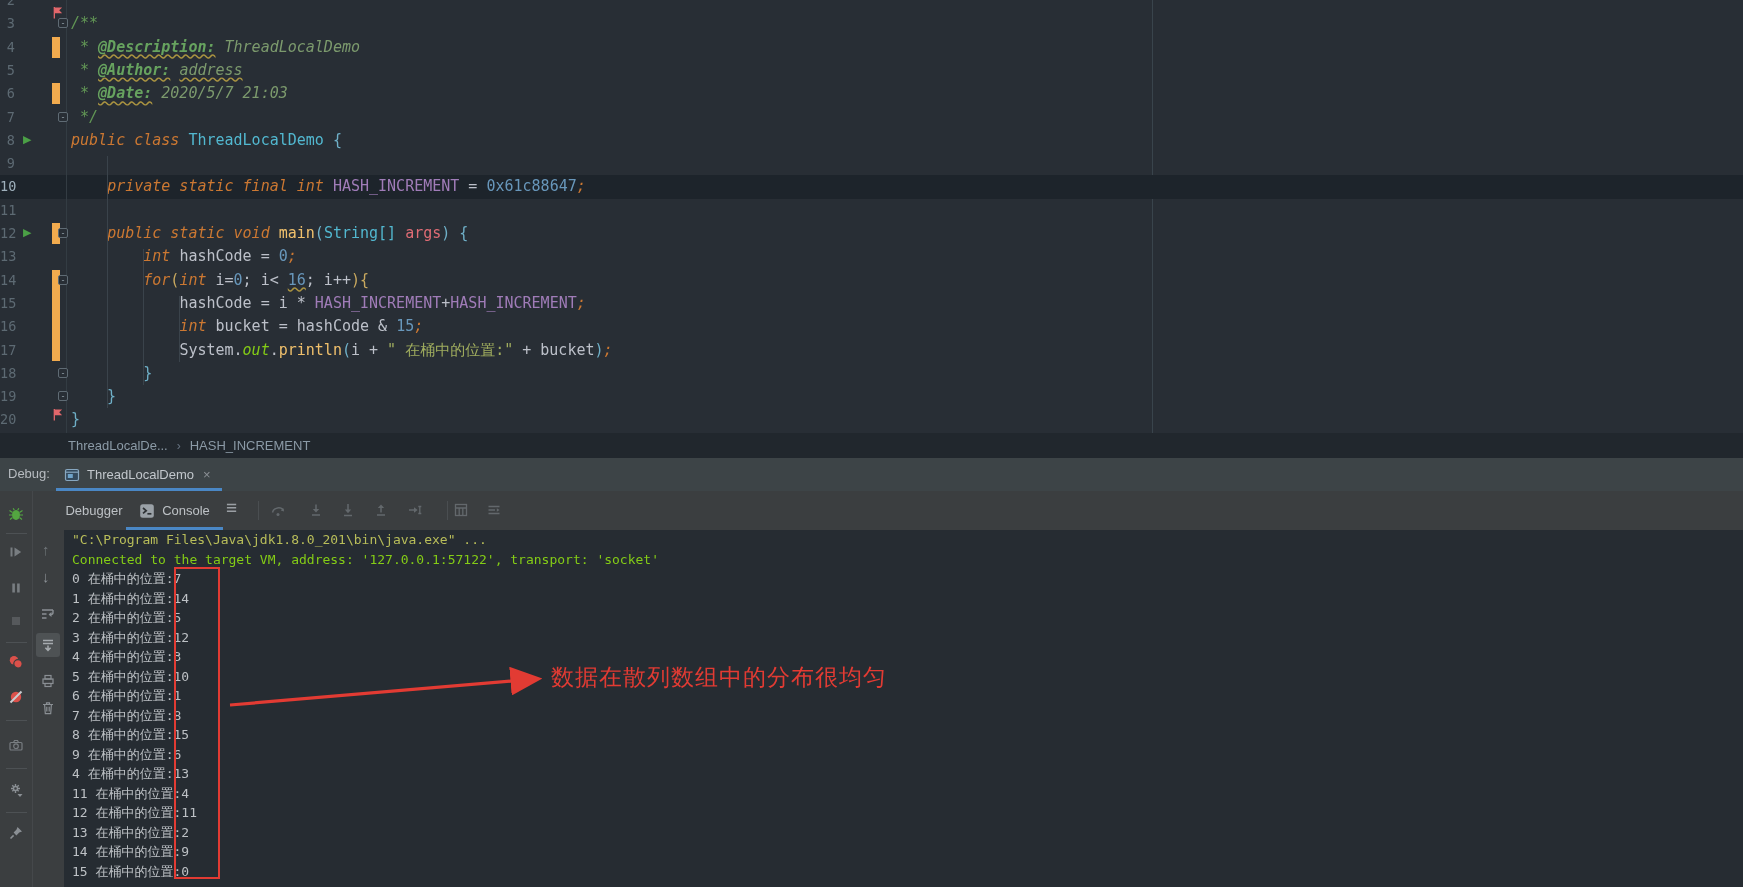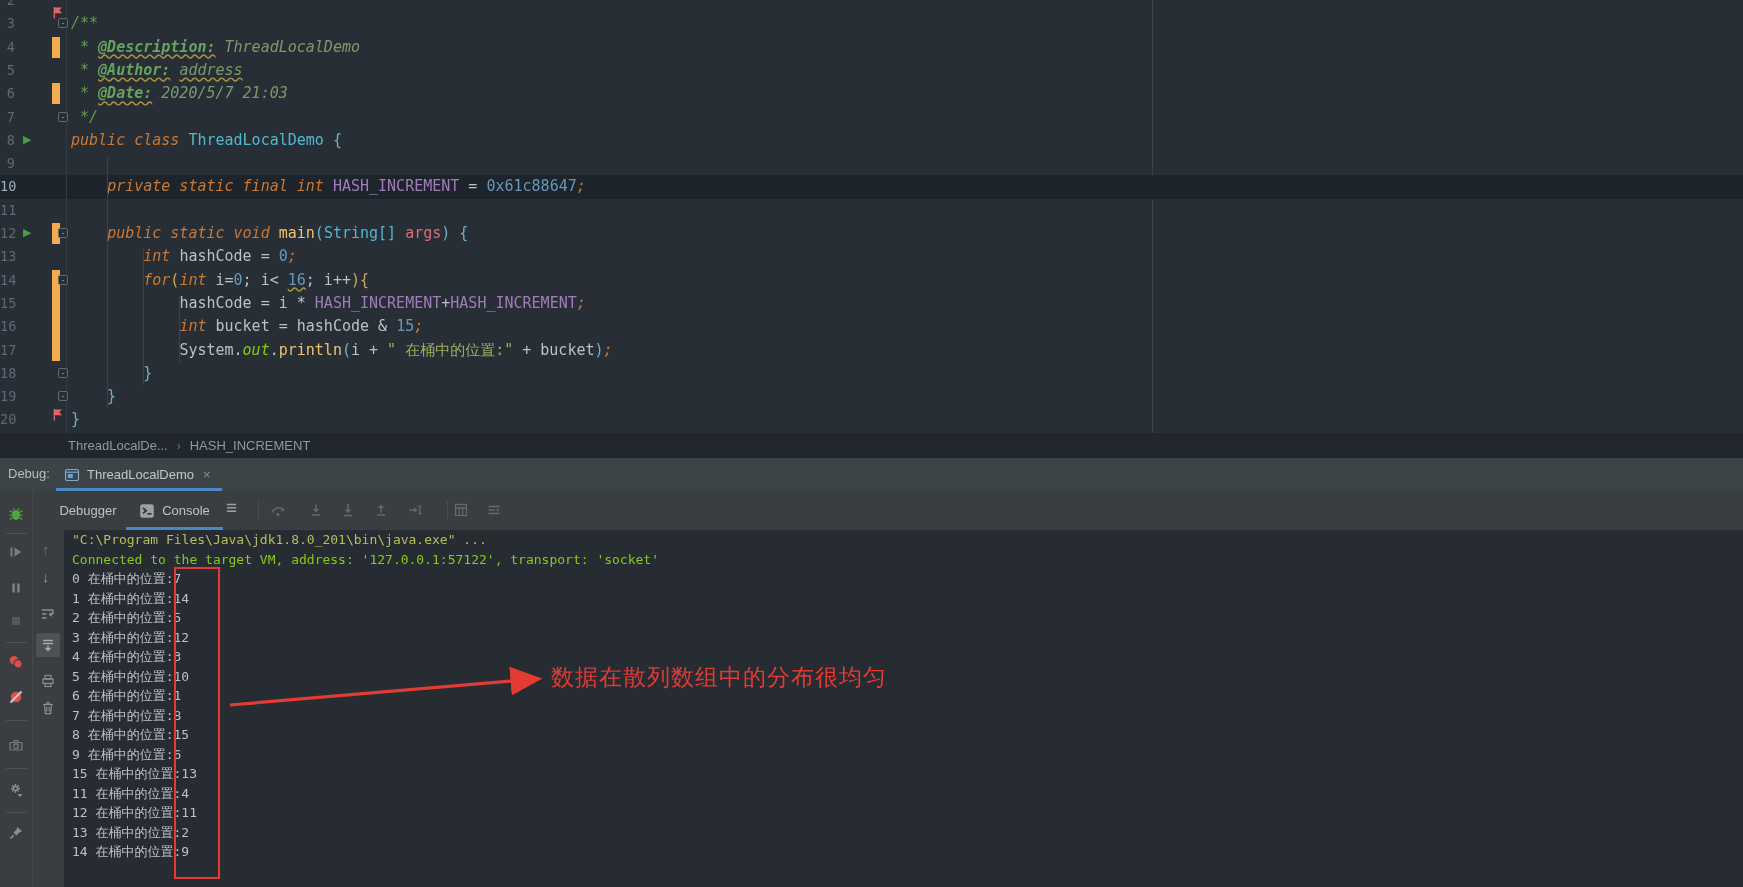--- a/index.html
+++ b/index.html
@@ -251,21 +251,21 @@
       <svg width="16" height="16">
           <use href="#sym-debugtab"></use>
         </svg>
       <span class="title">ThreadLocalDemo</span>
       <span class="tab-close">×</span>
       <div class="tab-underline"></div>
     </div>
   </div>
 
   <div id="dbg-tabbar">
-      <div class="dt" style="left: 14px; width: 82px;">
+      <div class="dt" style="left: 20px; width: 82px;">
         <span>Debugger</span>
       </div>
       <div class="dt" style="left: 93px; width: 97px;">
         <svg width="16" height="16" viewBox="0 0 16 16">
           <use href="#sym-consoletab"></use>
         </svg>
         <span>Console</span>
         <div class="sel-underline"></div>
       </div>
       <div class="tb-menu" style="left: 193px;">≡</div>
@@ -352,25 +352,26 @@
       <div class="cline cl-out">0 在桶中的位置:7</div>
       <div class="cline cl-out">1 在桶中的位置:14</div>
       <div class="cline cl-out">2 在桶中的位置:5</div>
       <div class="cline cl-out">3 在桶中的位置:12</div>
       <div class="cline cl-out">4 在桶中的位置:3</div>
       <div class="cline cl-out">5 在桶中的位置:10</div>
       <div class="cline cl-out">6 在桶中的位置:1</div>
       <div class="cline cl-out">7 在桶中的位置:8</div>
       <div class="cline cl-out">8 在桶中的位置:15</div>
       <div class="cline cl-out">9 在桶中的位置:6</div>
-      <div class="cline cl-out">15 在桶中的位置:13</div>
+      <div class="cline cl-out">4 在桶中的位置:13</div>
       <div class="cline cl-out">11 在桶中的位置:4</div>
       <div class="cline cl-out">12 在桶中的位置:11</div>
       <div class="cline cl-out">13 在桶中的位置:2</div>
       <div class="cline cl-out">14 在桶中的位置:9</div>
+      <div class="cline cl-out">15 在桶中的位置:0</div>
     </div>
 
   <div id="anno-box" style="left: 174px; top: 567px; width: 46px; height: 312px; border-color: rgb(226, 59, 51);"></div>
   <svg id="anno-svg" width="1743" height="887">
     <defs>
       <marker id="ahead" markerWidth="10" markerHeight="9" refX="8" refY="4.5" orient="auto">
         <path d="M0 0 L10 4.5 L0 9 Z" fill="context-stroke"></path>
       </marker>
     </defs>
     <line id="anno-line" marker-end="url(#ahead)" x1="230" y1="705" x2="536" y2="679" stroke="#e23b33" stroke-width="3.2"></line>

